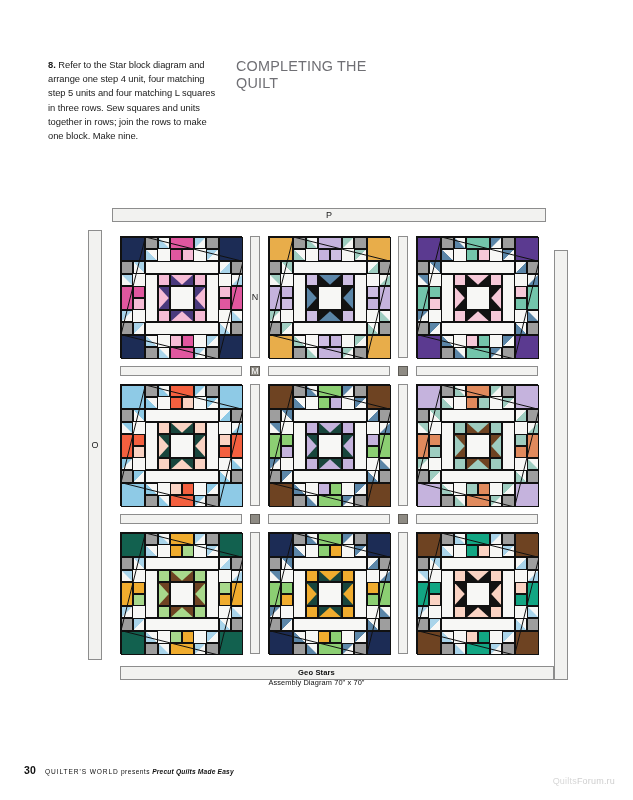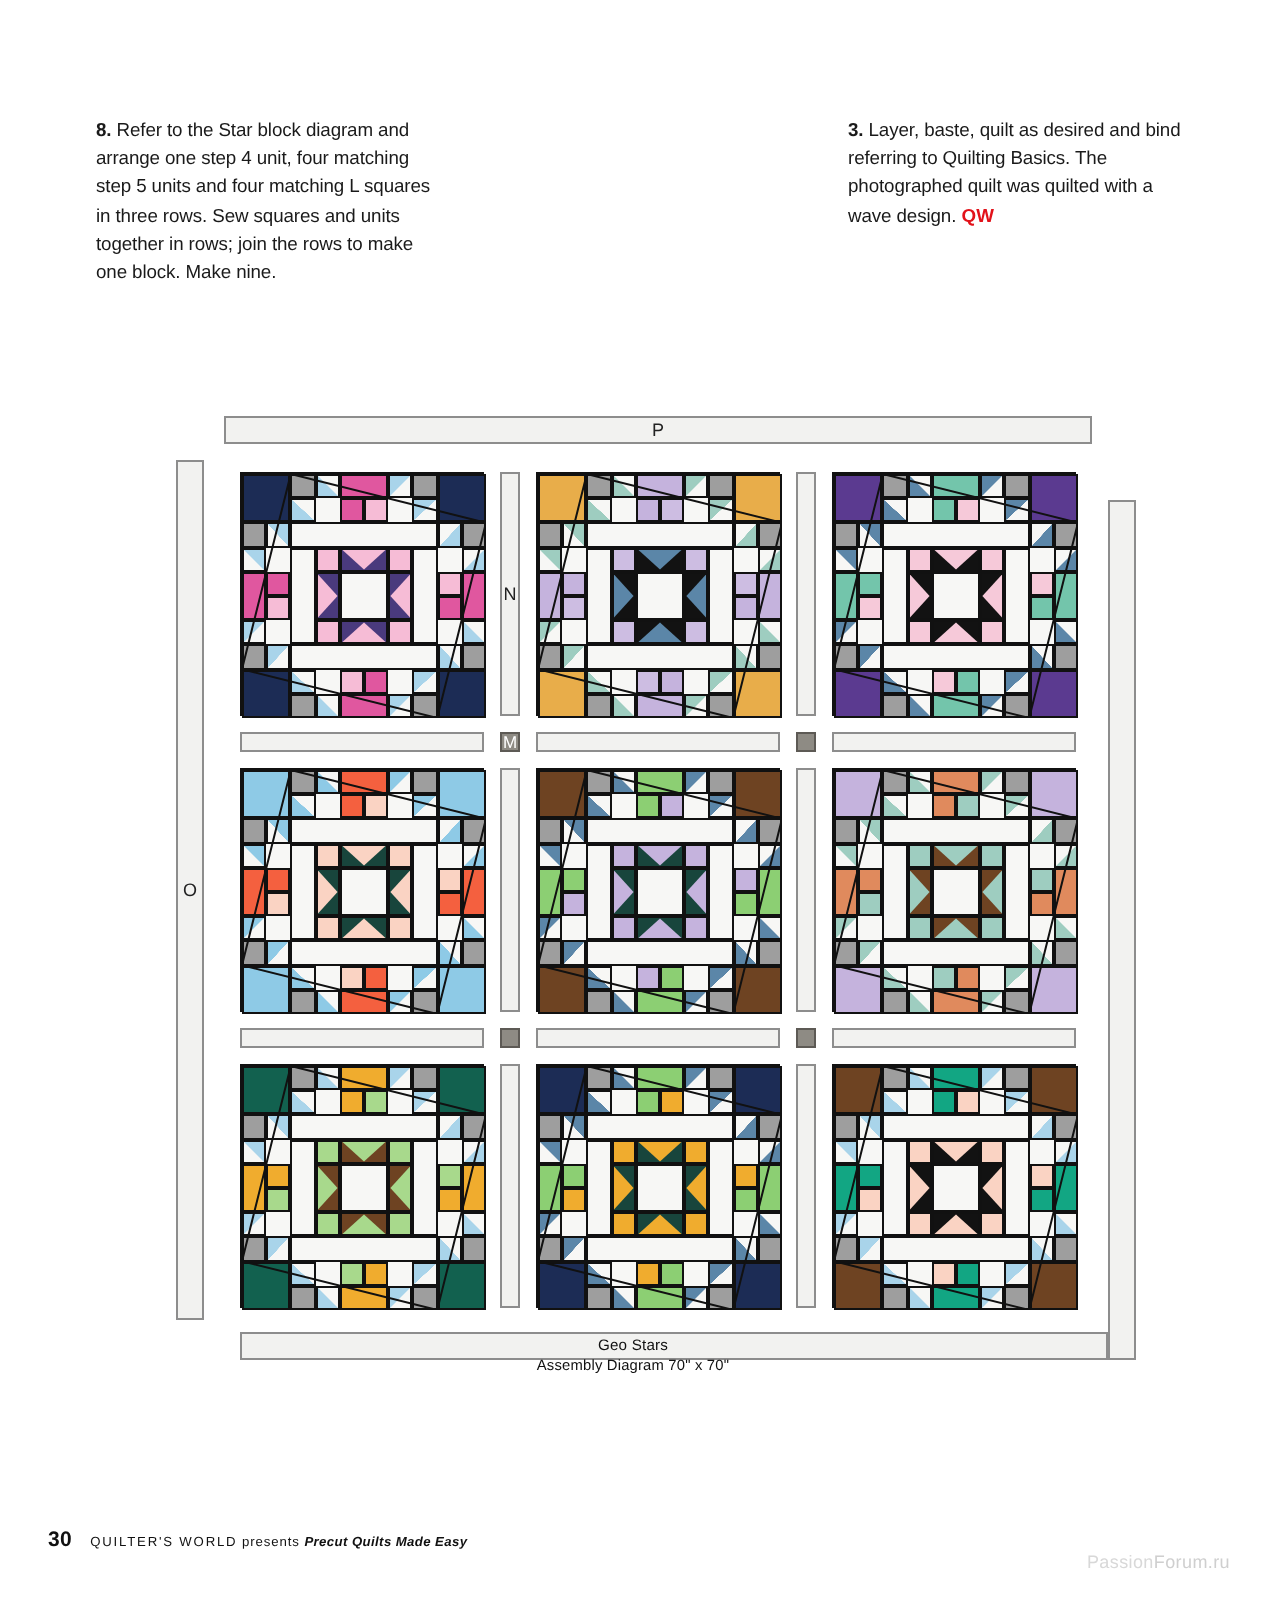--- a/index.html
+++ b/index.html
@@ -72,21 +72,21 @@
   }
   .cell{position:absolute;box-sizing:border-box;}
 
   
   .caption{
     position:absolute;
     left:0;right:0;
     top:668px;
     text-align:center;
   }
-  .caption .t1{font-size:7.6px;font-weight:normal;line-height:10px;color:#111;letter-spacing:0.1px;}
+  .caption .t1{font-size:7.6px;font-weight:bold;line-height:10px;color:#111;letter-spacing:0.1px;}
   .caption .t2{font-size:7.4px;line-height:10px;color:#111;letter-spacing:0.1px;}
 
   
   .footer{
     position:absolute;
     left:24px; right:24px; bottom:24px;
     border-top:0px;
     display:flex;align-items:flex-end;gap:9px;
   }
   .pgnum{font-size:10.5px;font-weight:bold;color:#111;letter-spacing:0.2px;}
@@ -107,24 +107,24 @@
 
 <div class="page">
 
   <div class="columns">
 
     <div class="col">
       <p><b>8.</b><span> Refer to the Star block diagram and arrange one step 4 unit, four matching step 5 units and four matching L squares in three rows. Sew squares and units together in rows; join the rows to make one block. Make nine.</span></p>
     </div>
 
     <div class="col">
+      <div class="sec-head">COMPLETING THE QUILT</div>
     </div>
 
     <div class="col">
-      <p><b>3.</b><span> Layer, baste, quilt as desired and bind referring to Quilting Basics. The photographed quilt was quilted with a wave design. </span><span class="qw">QW</span></p>
     </div>
 
   </div>
 
   <div class="diagram" id="diagram">
       <div class="strip" style="left: 24px; top: 0px; width: 434px; height: 14px;">
         <span>P</span>
       </div>
       <div class="strip" style="left: 0px; top: 22px; width: 14px; height: 430px;">
         <span>O</span>
@@ -777,15 +777,15 @@
   <div class="caption">
     <div class="t1">Geo Stars</div>
     <div class="t2">Assembly Diagram 70" x 70"</div>
   </div>
 
   <div class="footer">
     <div class="pgnum">30</div>
     <div class="foottext"><span class="brand">QUILTER'S WORLD</span><span> presents </span><span class="title">Precut Quilts Made Easy</span></div>
   </div>
 
-  <div class="watermark"><span>Passion</span><span class="w2">Forum.ru</span></div>
+  <div class="watermark"><span>Quilts</span><span class="w2">Forum.ru</span></div>
 
 </div>
 
 </body></html>

